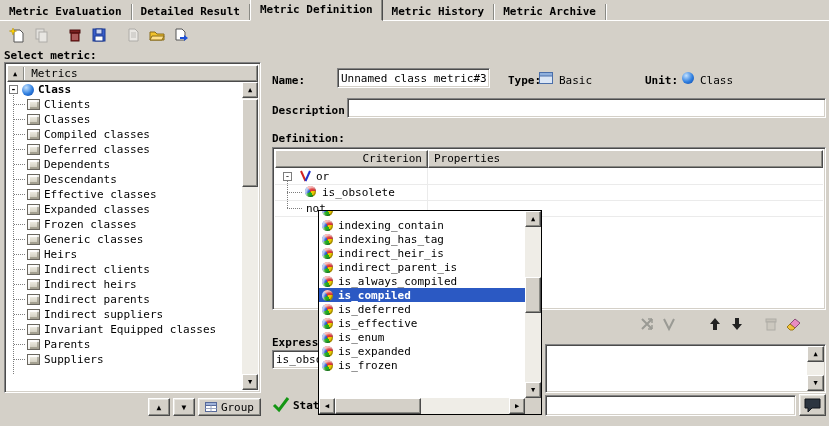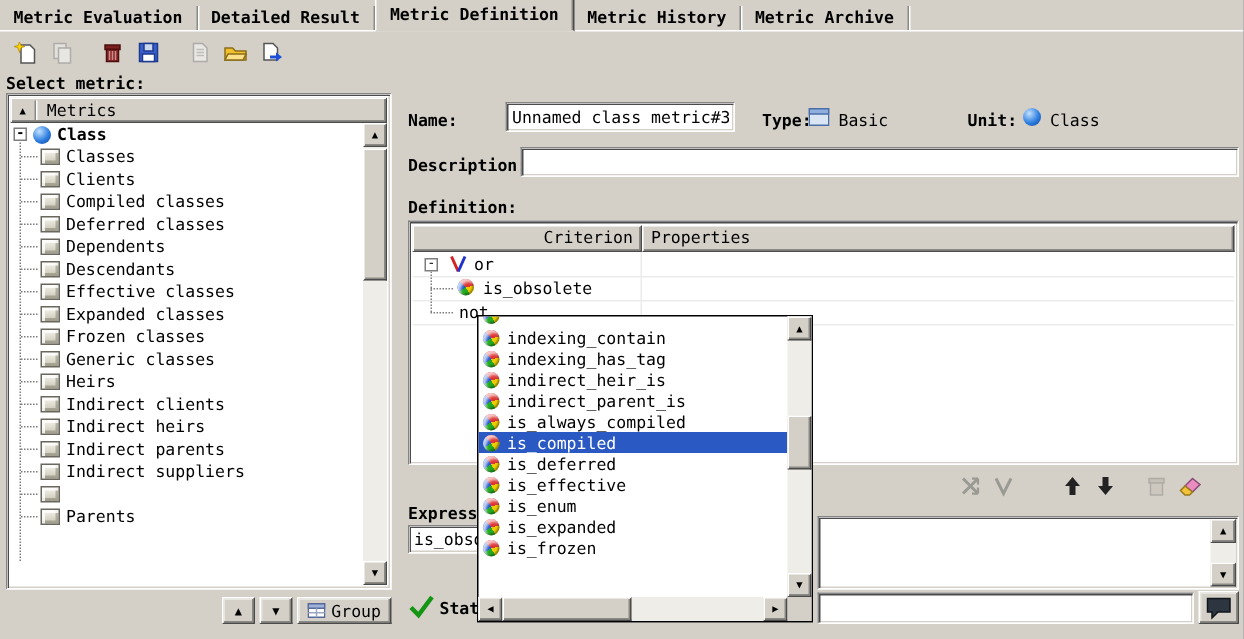--- a/index.html
+++ b/index.html
@@ -85,21 +85,21 @@
   .def-toolbar{position:absolute;left:272px;top:312px;width:554px;height:24px;display:flex;align-items:center;justify-content:flex-end;padding-right:22px;box-sizing:border-box;}
   .def-toolbar .tbtn{width:22px;height:22px;}
   .gap24{width:24px;} .gap10{width:12px;}
 
   
   .dropdown{position:absolute;left:318px;top:210px;width:224px;height:205px;background:#fff;border:1px solid #000;box-sizing:border-box;z-index:20;padding-left:16px;}
   .dd-list{position:absolute;left:0;top:0;right:16px;bottom:16px;overflow:hidden;}
   .dd-partial{height:7px;overflow:hidden;display:flex;align-items:flex-start;padding-left:3px;}
   .dd-partial .csphere{margin-top:-6px;}
   .dd-row{height:14px;display:flex;align-items:center;gap:5px;padding-left:3px;white-space:nowrap;cursor:default;}
-  .dd-row.sel{background:var(--selection,#2b59c3);color:#fff;}
+  .dd-row.sel{background:var(--selection,#2b59c3);color:#fff;font-weight:bold;}
   .dd-vsb{position:absolute;top:0;right:0;bottom:16px;width:16px;background:#efede7;}
   .dd-hsb{position:absolute;left:0;right:16px;bottom:0;height:16px;background:#efede7;}
   .hsb-btn{position:absolute;top:0;width:16px;height:16px;display:flex;align-items:center;justify-content:center;
            background:#d4d0c8;border:1px solid;border-color:#fff #4b4b4b #4b4b4b #fff;
            box-shadow:inset -1px -1px 0 #8a8a84;box-sizing:border-box;font-size:7px;}
   .hsb-btn.left{left:0;} .hsb-btn.right{right:0;}
   .hsb-thumb{position:absolute;top:0;left:16px;width:86px;height:16px;background:#d4d0c8;border:1px solid;
            border-color:#fff #4b4b4b #4b4b4b #fff;box-shadow:inset -1px -1px 0 #8a8a84;box-sizing:border-box;}
   .dd-corner{position:absolute;right:0;bottom:0;width:16px;height:16px;background:#d4d0c8;}
 
@@ -201,30 +201,30 @@
       <div class="tree-row root">
         <span class="expand-box">-</span>
         <span class="sphere"></span>
         <span>Class</span>
       </div>
       <div class="tree-vline"></div>
       <div class="tree-children">
 
           <div class="tree-row child">
             <span class="metric-ico"></span>
+            <span class="tree-item-label">Clients</span>
+          </div>
+
+          <div class="tree-row child">
+            <span class="metric-ico"></span>
             <span class="tree-item-label">Classes</span>
           </div>
 
           <div class="tree-row child">
             <span class="metric-ico"></span>
-            <span class="tree-item-label">Clients</span>
-          </div>
-
-          <div class="tree-row child">
-            <span class="metric-ico"></span>
             <span class="tree-item-label">Compiled classes</span>
           </div>
 
           <div class="tree-row child">
             <span class="metric-ico"></span>
             <span class="tree-item-label">Deferred classes</span>
           </div>
 
           <div class="tree-row child">
             <span class="metric-ico"></span>
@@ -276,28 +276,33 @@
             <span class="tree-item-label">Indirect parents</span>
           </div>
 
           <div class="tree-row child">
             <span class="metric-ico"></span>
             <span class="tree-item-label">Indirect suppliers</span>
           </div>
 
           <div class="tree-row child">
             <span class="metric-ico"></span>
+            <span class="tree-item-label">Invariant Equipped classes</span>
           </div>
 
 
           <div class="tree-row child">
             <span class="metric-ico"></span>
             <span class="tree-item-label">Parents</span>
           </div>
 
+          <div class="tree-row child">
+            <span class="metric-ico"></span>
+            <span class="tree-item-label">Suppliers</span>
+          </div>
 
       </div>
     </div>
     <div class="vsb">
       <div class="sb-btn up">▲</div>
       <div class="sb-thumb" style="top:17px;height:88px;"></div>
       <div class="sb-btn down">▼</div>
     </div>
   </div>
 

